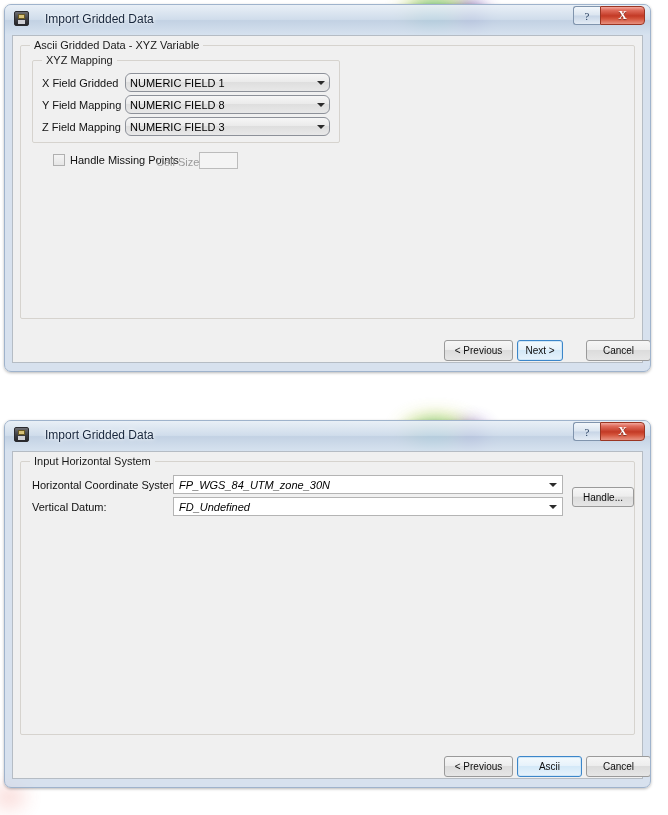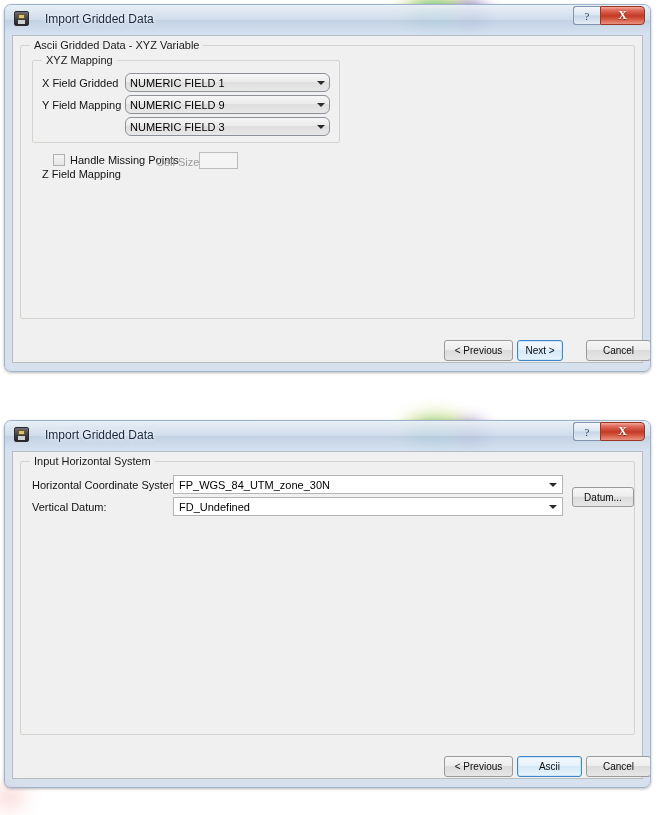--- a/index.html
+++ b/index.html
@@ -181,20 +181,21 @@
 
   
   .combo-flat {
     position: absolute;
     height: 19px;
     box-sizing: border-box;
     border: 1px solid #b4b4b4;
     background: #ffffff;
     display: flex;
     align-items: center;
+    font-style: italic;
   }
   .combo-flat .combo-text {
     flex: 1;
     padding-left: 5px;
     font-size: 11px;
     color: #000;
     white-space: nowrap;
     overflow: hidden;
   }
   .combo-flat .combo-arrow {
@@ -297,27 +298,27 @@
         <div class="field-label" style="left:9px;top:16px;">X Field Gridded</div>
         <div class="combo-classic" style="left:92px;top:12px;width:205px;">
           <div class="combo-text">NUMERIC FIELD 1</div>
           <div class="combo-arrow">
               <div class="arrow-tri"></div>
             </div>
         </div>
 
         <div class="field-label" style="left:9px;top:38px;">Y Field Mapping</div>
         <div class="combo-classic" style="left:92px;top:34px;width:205px;">
-          <div class="combo-text">NUMERIC FIELD 9</div>
+          <div class="combo-text">NUMERIC FIELD 8</div>
           <div class="combo-arrow">
               <div class="arrow-tri"></div>
             </div>
         </div>
 
-        <div class="field-label" style="left:9px;top:60px;margin-top:47px;">Z Field Mapping</div>
+        <div class="field-label" style="left:9px;top:60px;">Z Field Mapping</div>
         <div class="combo-classic" style="left:92px;top:56px;width:205px;">
           <div class="combo-text">NUMERIC FIELD 3</div>
           <div class="combo-arrow">
               <div class="arrow-tri"></div>
             </div>
         </div>
       </div>
 
       <div class="checkbox-row" style="left:32px;top:108px;">
         <div class="checkbox-box"></div>
@@ -351,21 +352,21 @@
     <div class="groupbox" style="left:7px;top:9px;right:7px;bottom:43px;">
       <div class="group-title">Input Horizontal System</div>
 
       <div class="field-label" style="left:11px;top:17px;">Horizontal Coordinate System:</div>
       <div class="combo-flat" style="left:152px;top:13px;width:390px;">
         <div class="combo-text">FP_WGS_84_UTM_zone_30N</div>
         <div class="combo-arrow">
             <div class="arrow-tri"></div>
           </div>
       </div>
-      <div class="btn small" style="left:551px;top:12px;width:62px;">Datum...</div>
+      <div class="btn small" style="left:551px;top:12px;width:62px;">Handle...</div>
 
       <div class="field-label" style="left:11px;top:39px;">Vertical Datum:</div>
       <div class="combo-flat" style="left:152px;top:35px;width:390px;">
         <div class="combo-text">FD_Undefined</div>
         <div class="combo-arrow">
             <div class="arrow-tri"></div>
           </div>
       </div>
     </div>
 

